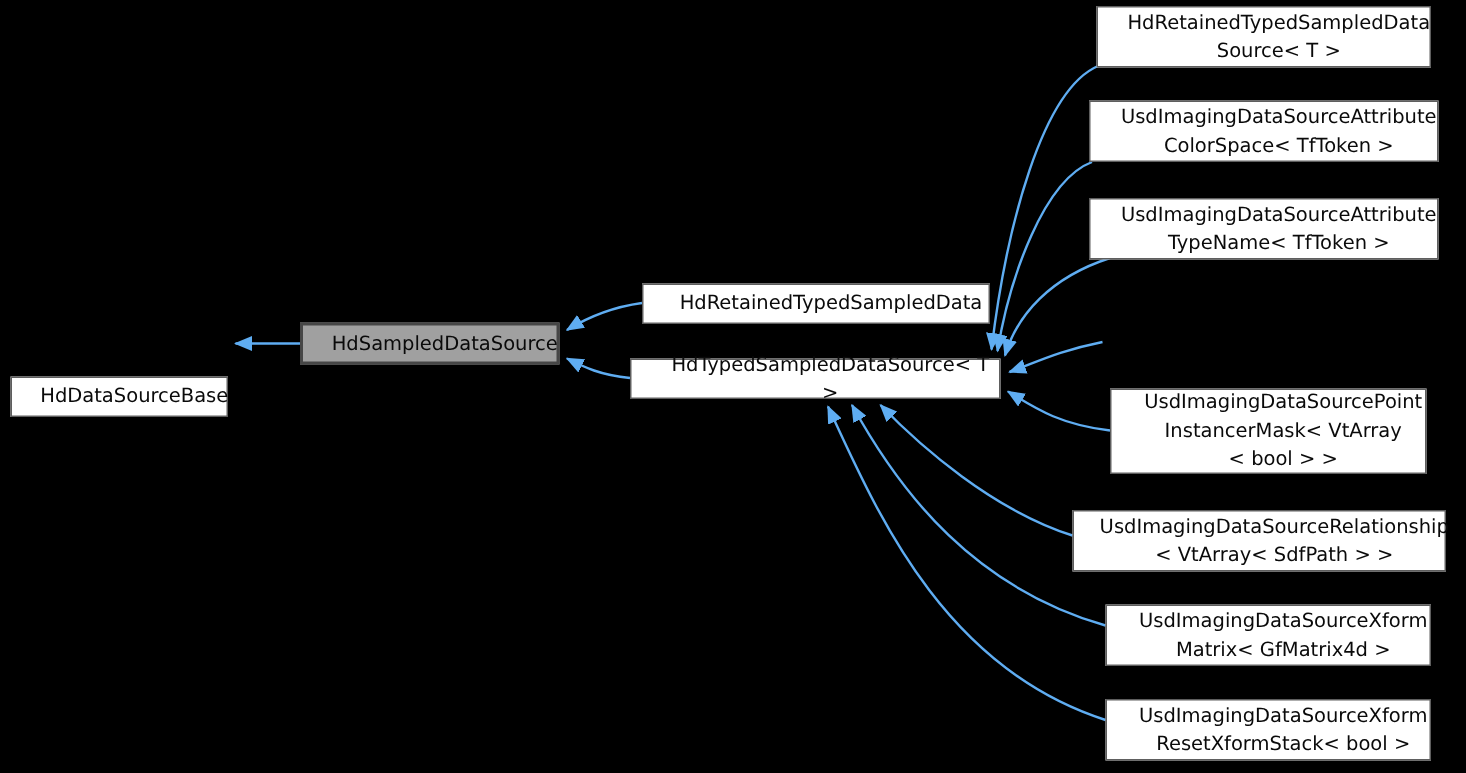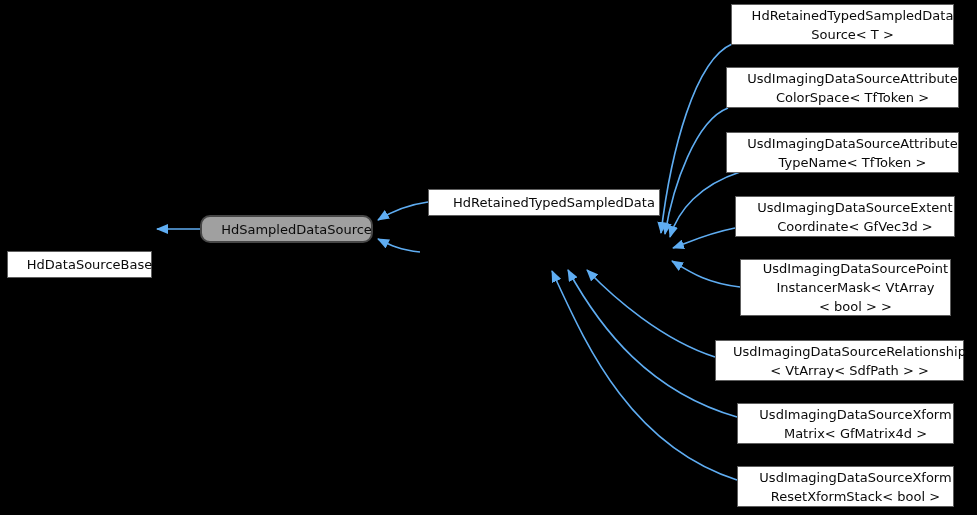--- a/index.html
+++ b/index.html
@@ -68,48 +68,47 @@
       <path d="M 715 357 C 662 340, 614 298, 587 270" marker-end="url(#arrowhead)"></path>
       <path d="M 737 417 C 650 392, 601 330, 568 270" marker-end="url(#arrowhead)"></path>
       <path d="M 737 480 C 628 445, 584 340, 552 271" marker-end="url(#arrowhead)"></path>
     </g>
   </svg>
 
   <div class="node" style="left:7px; top:216px; width:145px; height:27px;margin-top:35px;">
     <span>HdDataSourceBase</span>
   </div>
 
-  <div class="node highlight" style="left:200px; top:215px; width:173px; height:28px;border-radius:10px;">
+  <div class="node highlight" style="left:200px; top:215px; width:173px; height:28px;">
     <span>HdSampledDataSource</span>
   </div>
 
   <div class="node" style="left:428px; top:189px; width:232px; height:27px;">
     <span>HdRetainedTypedSampledData</span>
   </div>
 
+  <div class="node" style="left:420px; top:239px; width:247px; height:27px;">
+    <span>HdTypedSampledDataSource&lt; T &gt;</span>
+  </div>
 
   <div class="node" style="left:731px; top:4px; width:223px; height:41px;">
     <span>HdRetainedTypedSampledData
 Source&lt; T &gt;</span>
   </div>
 
   <div class="node" style="left:726px; top:67px; width:233px; height:41px;">
     <span>UsdImagingDataSourceAttribute
 ColorSpace&lt; TfToken &gt;</span>
   </div>
 
   <div class="node" style="left:726px; top:132px; width:233px; height:41px;">
     <span>UsdImagingDataSourceAttribute
 TypeName&lt; TfToken &gt;</span>
   </div>
 
-  <div class="node" style="left:735px; top:196px; width:220px; height:41px;">
-    <span>UsdImagingDataSourceExtent
-Coordinate&lt; GfVec3d &gt;</span>
-  </div>
 
   <div class="node" style="left:740px; top:259px; width:211px; height:57px;">
     <span>UsdImagingDataSourcePoint
 InstancerMask&lt; VtArray
 &lt; bool &gt; &gt;</span>
   </div>
 
   <div class="node" style="left:715px; top:340px; width:249px; height:41px;">
     <span>UsdImagingDataSourceRelationship
 &lt; VtArray&lt; SdfPath &gt; &gt;</span>

